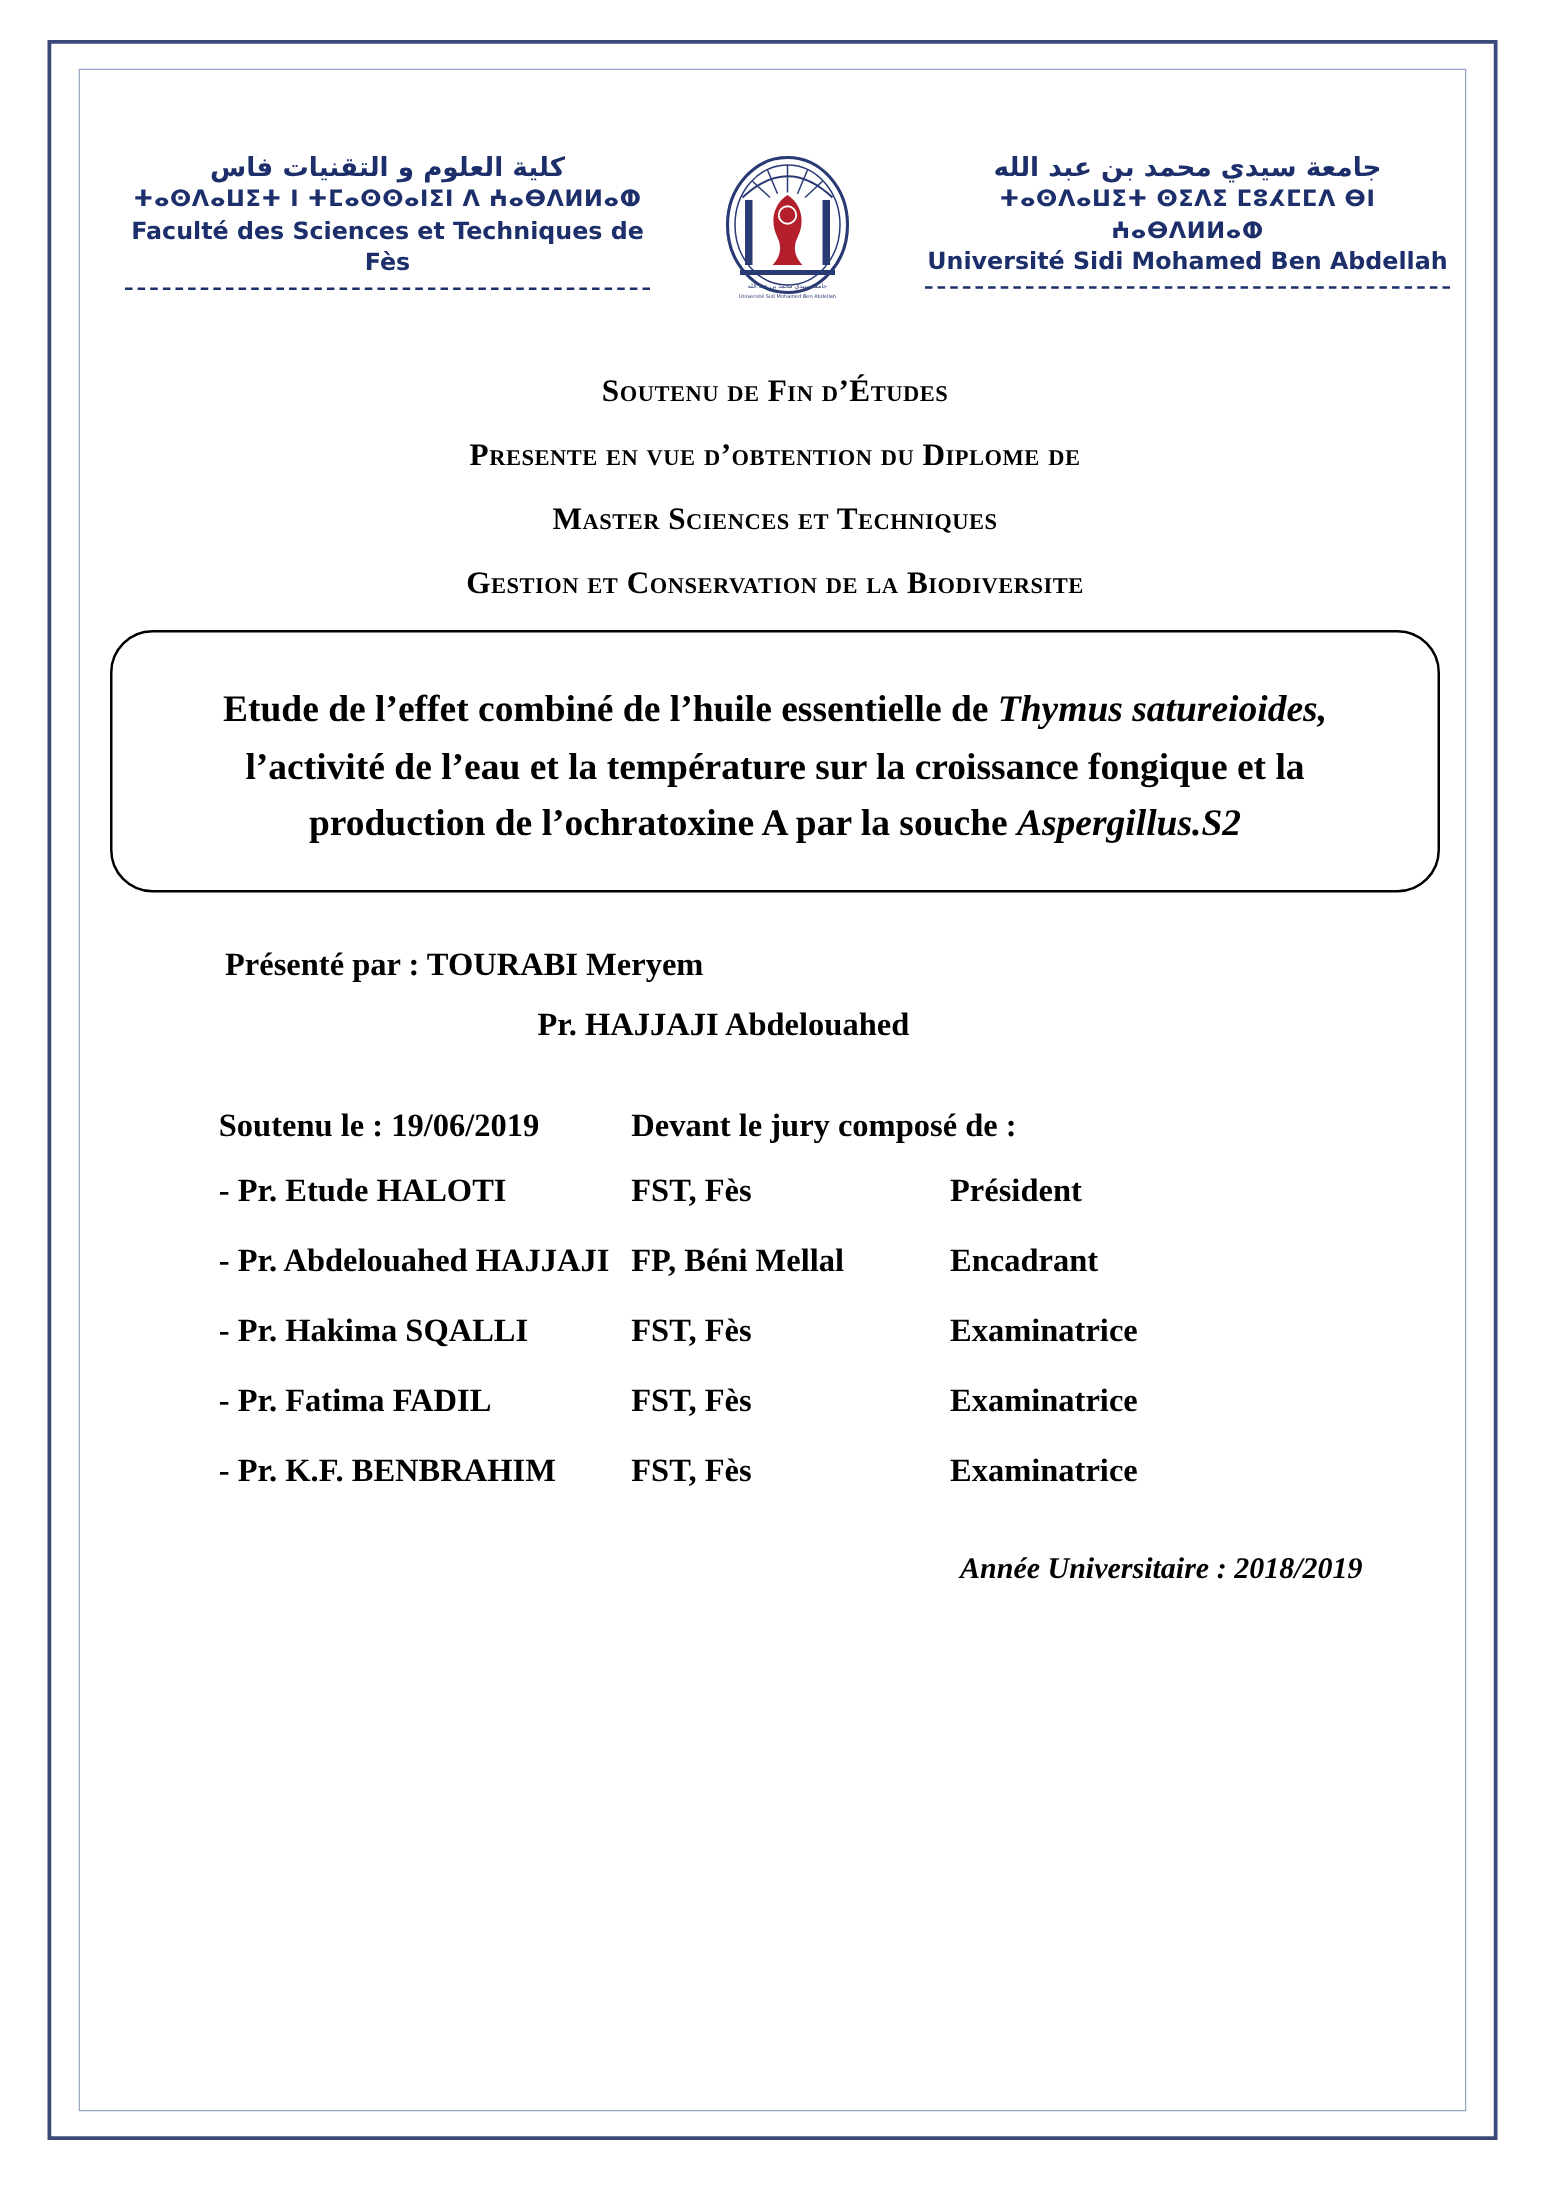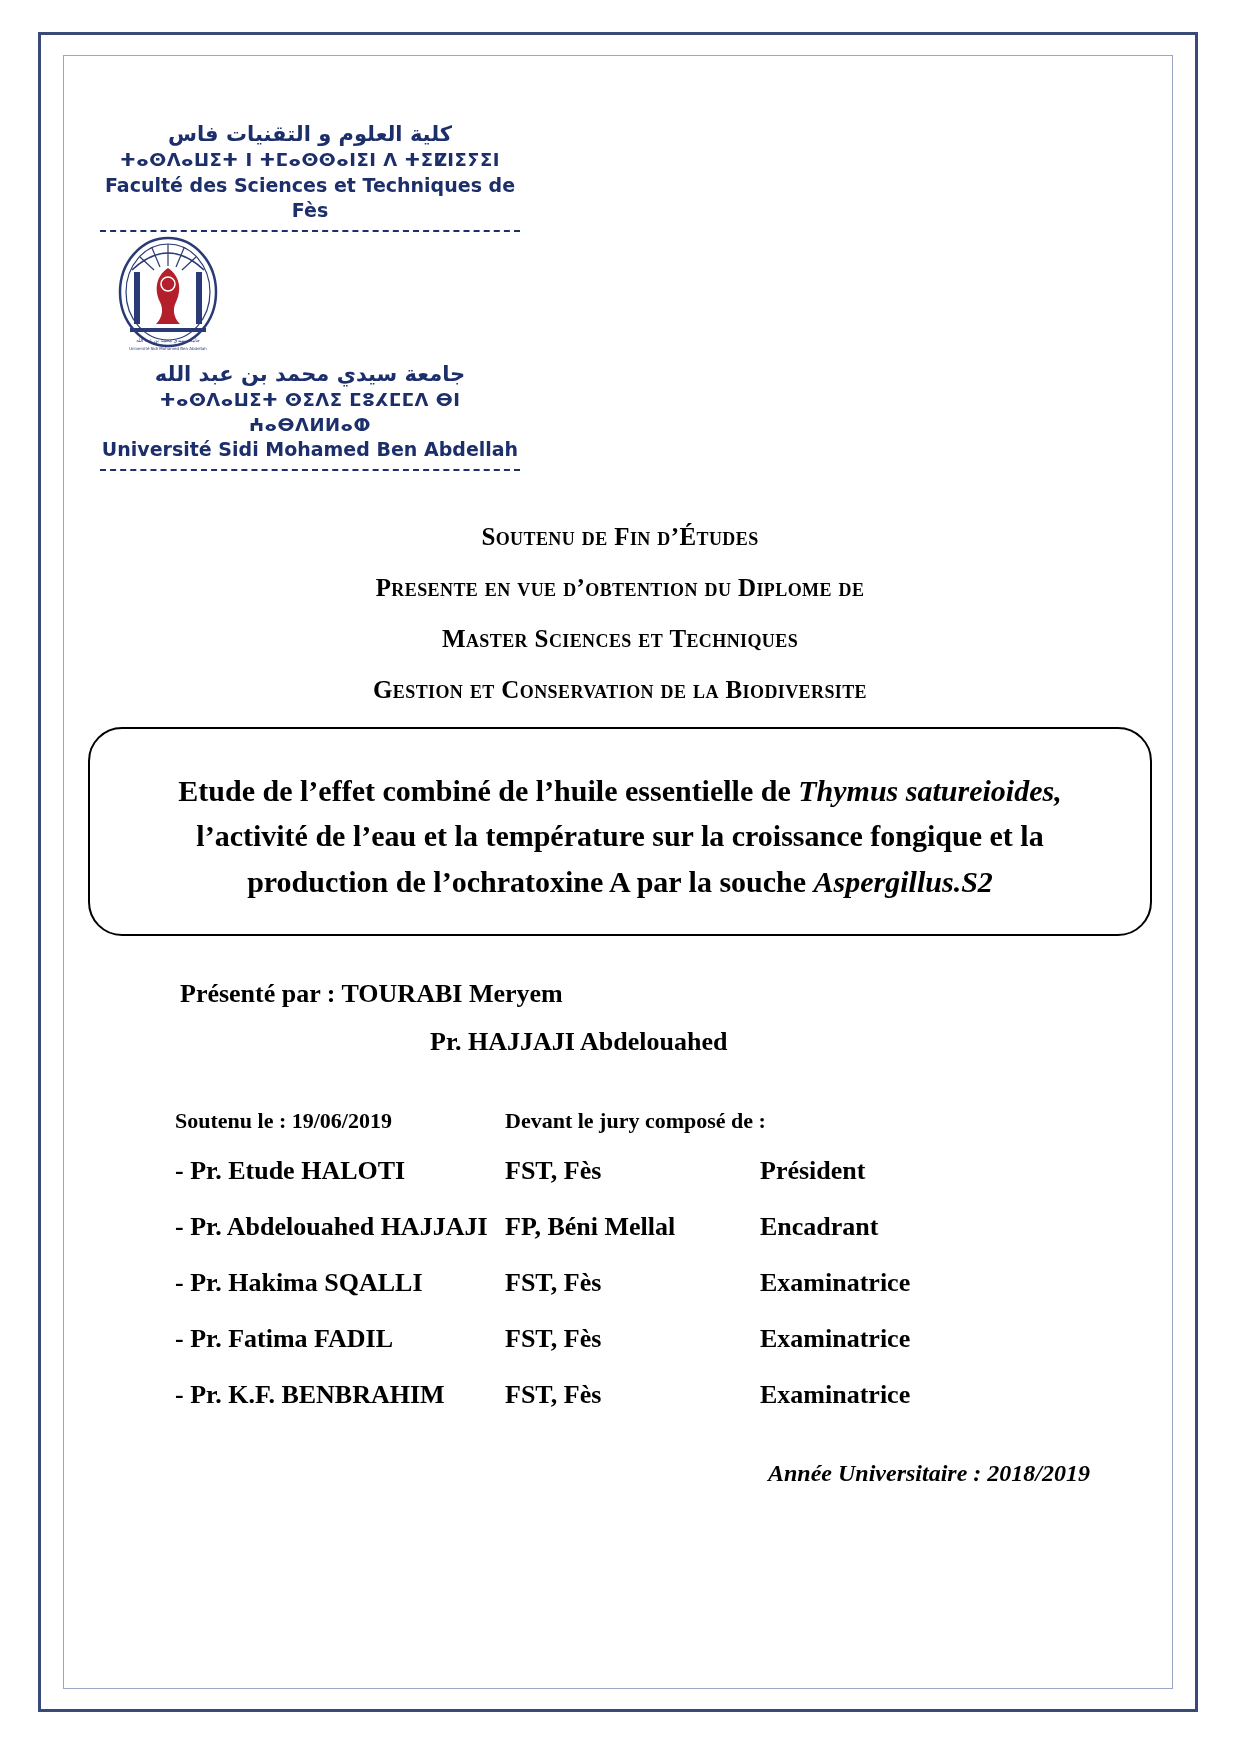--- a/index.html
+++ b/index.html
@@ -44,21 +44,20 @@
     width: 1100px;
     height: 1610px;
   }
 
   
   .header {
     display: flex;
     align-items: flex-start;
     justify-content: space-between;
     padding: 50px 10px 0 30px;
-    flex-direction: column;
   }
   .header-block {
     width: 420px;
     text-align: center;
     font-family: "DejaVu Sans", sans-serif;
     color: #1c2f6b;
     line-height: 1.35;
   }
   .header-block .ar {
     font-size: 21px;
@@ -131,21 +130,21 @@
     font-weight: bold;
     line-height: 1.85;
   }
   .authors .indent1 { padding-left: 115px; }
   .authors .indent2 { padding-left: 250px; }
 
   
   .jury-head {
     margin-top: 42px;
     padding-left: 105px;
-    font-size: 22px;
+    font-size: 26px;
     font-weight: bold;
     display: flex;
   }
   .jury-head .date { width: 330px; }
 
   .jury-table {
     margin-top: 22px;
     padding-left: 105px;
     font-size: 26px;
     font-weight: bold;
@@ -174,21 +173,21 @@
 <div class="page-frame">
   <div class="page-frame-inner"></div>
 </div>
 
 <div class="content">
 
   <div class="header">
 
     <div class="header-block header-left">
       <div class="ar">كلية العلوم و التقنيات فاس</div>
-      <div class="tif">ⵜⴰⵙⴷⴰⵡⵉⵜ ⵏ ⵜⵎⴰⵙⵙⴰⵏⵉⵏ ⴷ ⵜⵉⵇⵏⵉⵢⵉⵏ</div>
+      <div class="tif">ⵜⴰⵙⴷⴰⵡⵉⵜ ⵏ ⵜⵎⴰⵙⵙⴰⵏⵉⵏ ⴷ ⵄⴰⴱⴷⵍⵍⴰⵀ</div>
       <div class="fr">Faculté des Sciences et Techniques de Fès</div>
       <hr class="header-rule">
     </div>
 
     <div class="logo">
       <svg width="112" height="128" viewBox="0 0 112 128" xmlns="http://www.w3.org/2000/svg">
         <ellipse cx="56" cy="60" rx="48" ry="54" fill="none" stroke="#2a3a74" stroke-width="2.5"></ellipse>
         <ellipse cx="56" cy="60" rx="42" ry="48" fill="none" stroke="#2a3a74" stroke-width="1.2"></ellipse>
         <path d="M20 38 Q56 4 92 38" fill="none" stroke="#2a3a74" stroke-width="1.6"></path>
         <g stroke="#2a3a74" stroke-width="1.2">

